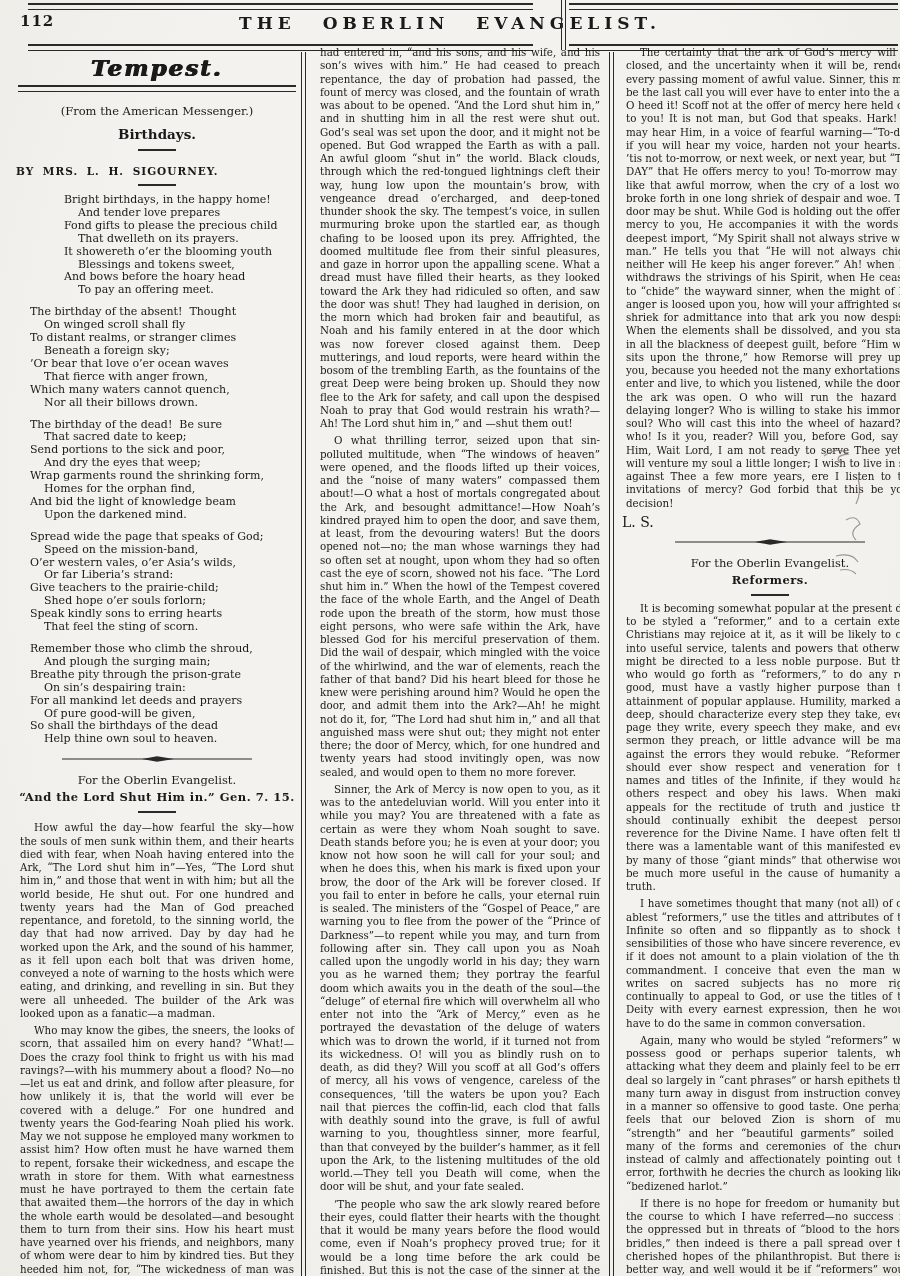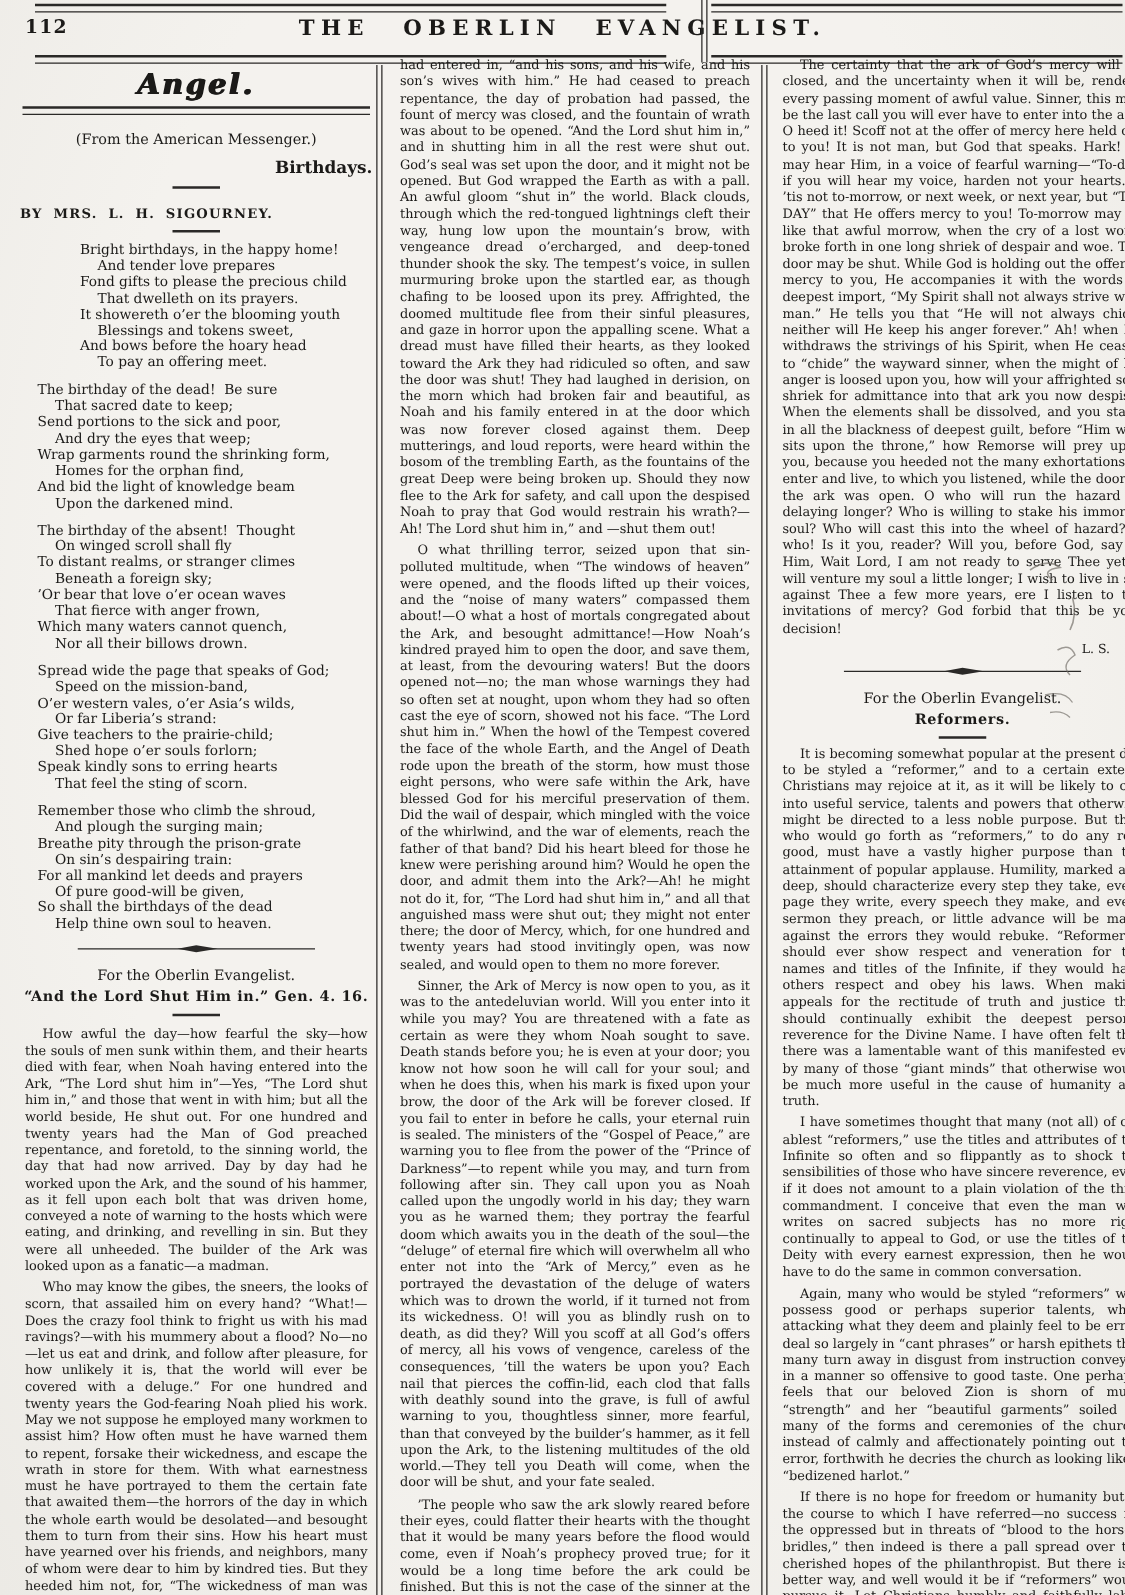--- a/index.html
+++ b/index.html
@@ -24,86 +24,86 @@
   .col{position:absolute;top:52px;}
   .col1{left:16px;width:282px;}
   .col2{left:316px;width:288px;top:42px;}
   .col3{left:622px;width:296px;top:42px;}
   
   .poetry-title{text-align:center;font-size:23px;font-weight:bold;font-style:italic;
                 letter-spacing:2px;margin:2px 0 4px 0;
                 text-shadow:0.6px 0 0 #1b1a18, -0.6px 0 0 #1b1a18;}
   .rule-double{height:4px;border-top:2px solid #2a2927;border-bottom:1px solid #2a2927;margin:0 2px;}
   .poem-source{text-align:center;font-size:11.5px;margin-top:12px;}
-  .poem-title{text-align:right;font-size:13.5px;font-weight:bold;margin-top:8px;}
+  .poem-title{text-align:center;font-size:13.5px;font-weight:bold;margin-top:8px;}
   .byline{font-size:10.5px;font-weight:bold;letter-spacing:1px;word-spacing:4px;margin-top:14px;}
   .tiny-rule{width:38px;height:2px;background:#2a2927;margin:7px auto 6px auto;}
   .stanza{white-space:pre-wrap;font-size:11px;line-height:12.9px;margin:0 0 9px 14px;}
   .stanza.first{margin-top:8px;margin-left:48px;}
   
   .divider-arrow{display:block;margin:8px auto 6px auto;}
   
   .attribution{text-align:center;font-size:11.5px;margin-top:10px;}
   .article-title{text-align:center;font-size:11.5px;font-weight:bold;margin-top:3px;letter-spacing:0.5px;}
   .body-text{font-size:10.3px;line-height:13.25px;text-align:justify;margin:4px;}
   .body-text.indent{text-indent:14px;}
   .col1 .first-body{margin-top:8px;}
-  .signature{text-align:right;font-size:10px;margin:1px 30px 0 0;}
+  .signature{text-align:left;font-size:14px;margin:1px 30px 0 0;}
   .handwriting{position:absolute;left:806px;top:448px;opacity:.65;}
 </style>
 </head>
 <body>
 
 <div class="page">
 
   <div class="rule-h rule-top-left"></div>
   <div class="rule-h rule-top-right"></div>
   <div class="page-number">112</div>
   <div class="masthead">THE OBERLIN EVANGELIST.</div>
   <div class="rule-h rule-mid-left"></div>
   <div class="rule-h rule-mid-right"></div>
   <div class="vrule vrule-header"></div>
 
   <div class="vrule vrule-1"></div>
   <div class="vrule vrule-2"></div>
 
   <div class="col col1">
-    <div class="poetry-title">Angel.</div>
+    <div class="poetry-title">Tempest.</div>
     <div class="rule-double"></div>
 
     <div class="poem-source">(From the American Messenger.)</div>
     <div class="poem-title">Birthdays.</div>
     <div class="tiny-rule"></div>
     <div class="byline">BY MRS. L. H. SIGOURNEY.</div>
     <div class="tiny-rule"></div>
 
     <div class="stanza first">Bright birthdays, in the happy home!
     And tender love prepares
 Fond gifts to please the precious child
     That dwelleth on its prayers.
 It showereth o’er the blooming youth
     Blessings and tokens sweet,
 And bows before the hoary head
     To pay an offering meet.</div>
+    <div class="stanza">The birthday of the absent!  Thought
+    On winged scroll shall fly
+To distant realms, or stranger climes
+    Beneath a foreign sky;
+’Or bear that love o’er ocean waves
+    That fierce with anger frown,
+Which many waters cannot quench,
+    Nor all their billows drown.</div>
     <div class="stanza">The birthday of the dead!  Be sure
     That sacred date to keep;
 Send portions to the sick and poor,
     And dry the eyes that weep;
 Wrap garments round the shrinking form,
     Homes for the orphan find,
 And bid the light of knowledge beam
     Upon the darkened mind.</div>
-    <div class="stanza">The birthday of the absent!  Thought
-    On winged scroll shall fly
-To distant realms, or stranger climes
-    Beneath a foreign sky;
-’Or bear that love o’er ocean waves
-    That fierce with anger frown,
-Which many waters cannot quench,
-    Nor all their billows drown.</div>
     <div class="stanza">Spread wide the page that speaks of God;
     Speed on the mission-band,
 O’er western vales, o’er Asia’s wilds,
     Or far Liberia’s strand:
 Give teachers to the prairie-child;
     Shed hope o’er souls forlorn;
 Speak kindly sons to erring hearts
     That feel the sting of scorn.</div>
     <div class="stanza">Remember those who climb the shroud,
     And plough the surging main;
@@ -113,21 +113,21 @@
     Of pure good-will be given,
 So shall the birthdays of the dead
     Help thine own soul to heaven.</div>
 
     <svg class="divider-arrow" width="190" height="8" viewBox="0 0 190 8">
       <line x1="0" y1="4" x2="190" y2="4" stroke="#2a2927" stroke-width="1"></line>
       <polygon points="80,4 95,1.2 112,4 95,6.8" fill="#2a2927"></polygon>
     </svg>
 
     <div class="attribution">For the Oberlin Evangelist.</div>
-    <div class="article-title">“And the Lord Shut Him in.” Gen. 4. 16.</div>
+    <div class="article-title">“And the Lord Shut Him in.” Gen. 7. 15.</div>
     <div class="tiny-rule"></div>
 
     <p class="body-text indent first-body">How awful the day—how fearful the sky—how the souls of men sunk within them, and their hearts died with fear, when Noah having entered into the Ark, “The Lord shut him in”—Yes, “The Lord shut him in,” and those that went in with him; but all the world beside, He shut out.  For one hundred and twenty years had the Man of God preached repentance, and foretold, to the sinning world, the day that had now arrived.  Day by day had he worked upon the Ark, and the sound of his hammer, as it fell upon each bolt that was driven home, conveyed a note of warning to the hosts which were eating, and drinking, and revelling in sin.  But they were all unheeded.  The builder of the Ark was looked upon as a fanatic—a madman.</p>
     <p class="body-text indent">Who may know the gibes, the sneers, the looks of scorn, that assailed him on every hand?  “What!—Does the crazy fool think to fright us with his mad ravings?—with his mummery about a flood?  No—no—let us eat and drink, and follow after pleasure, for how unlikely it is, that the world will ever be covered with a deluge.”  For one hundred and twenty years the God-fearing Noah plied his work.  May we not suppose he employed many workmen to assist him?  How often must he have warned them to repent, forsake their wickedness, and escape the wrath in store for them.  With what earnestness must he have portrayed to them the certain fate that awaited them—the horrors of the day in which the whole earth would be desolated—and besought them to turn from their sins.  How his heart must have yearned over his friends, and neighbors, many of whom were dear to him by kindred ties.  But they heeded him not, for, “The wickedness of man was great in the earth, and every imagination of the thoughts of his heart was only evil continually.”</p>
 
   </div>
 
   <div class="col col2">
     <p class="body-text">had entered in, “and his sons, and his wife, and his son’s wives with him.”  He had ceased to preach repentance, the day of probation had passed, the fount of mercy was closed, and the fountain of wrath was about to be opened.  “And the Lord shut him in,” and in shutting him in all the rest were shut out.  God’s seal was set upon the door, and it might not be opened.  But God wrapped the Earth as with a pall.  An awful gloom “shut in” the world.  Black clouds, through which the red-tongued lightnings cleft their way, hung low upon the mountain’s brow, with vengeance dread o’ercharged, and deep-toned thunder shook the sky.  The tempest’s voice, in sullen murmuring broke upon the startled ear, as though chafing to be loosed upon its prey.  Affrighted, the doomed multitude flee from their sinful pleasures, and gaze in horror upon the appalling scene.  What a dread must have filled their hearts, as they looked toward the Ark they had ridiculed so often, and saw the door was shut!  They had laughed in derision, on the morn which had broken fair and beautiful, as Noah and his family entered in at the door which was now forever closed against them.  Deep mutterings, and loud reports, were heard within the bosom of the trembling Earth, as the fountains of the great Deep were being broken up.  Should they now flee to the Ark for safety, and call upon the despised Noah to pray that God would restrain his wrath?—Ah!  The Lord shut him in,” and —shut them out!</p>
     <p class="body-text indent">O what thrilling terror, seized upon that sin-polluted multitude, when “The windows of heaven” were opened, and the floods lifted up their voices, and the “noise of many waters” compassed them about!—O what a host of mortals congregated about the Ark, and besought admittance!—How Noah’s kindred prayed him to open the door, and save them, at least, from the devouring waters!  But the doors opened not—no; the man whose warnings they had so often set at nought, upon whom they had so often cast the eye of scorn, showed not his face.  “The Lord shut him in.”  When the howl of the Tempest covered the face of the whole Earth, and the Angel of Death rode upon the breath of the storm, how must those eight persons, who were safe within the Ark, have blessed God for his merciful preservation of them.  Did the wail of despair, which mingled with the voice of the whirlwind, and the war of elements, reach the father of that band?  Did his heart bleed for those he knew were perishing around him?  Would he open the door, and admit them into the Ark?—Ah! he might not do it, for, “The Lord had shut him in,” and all that anguished mass were shut out; they might not enter there; the door of Mercy, which, for one hundred and twenty years had stood invitingly open, was now sealed, and would open to them no more forever.</p>

